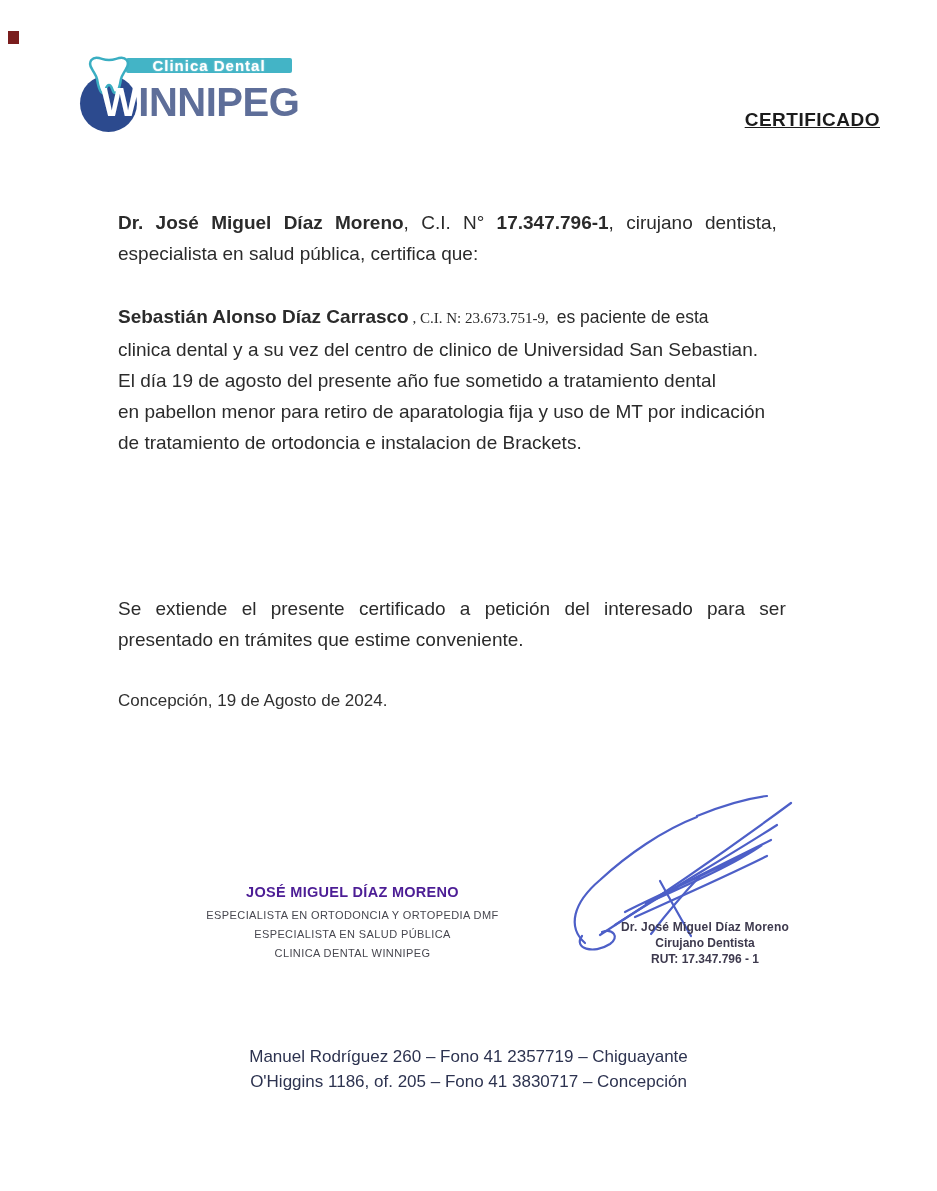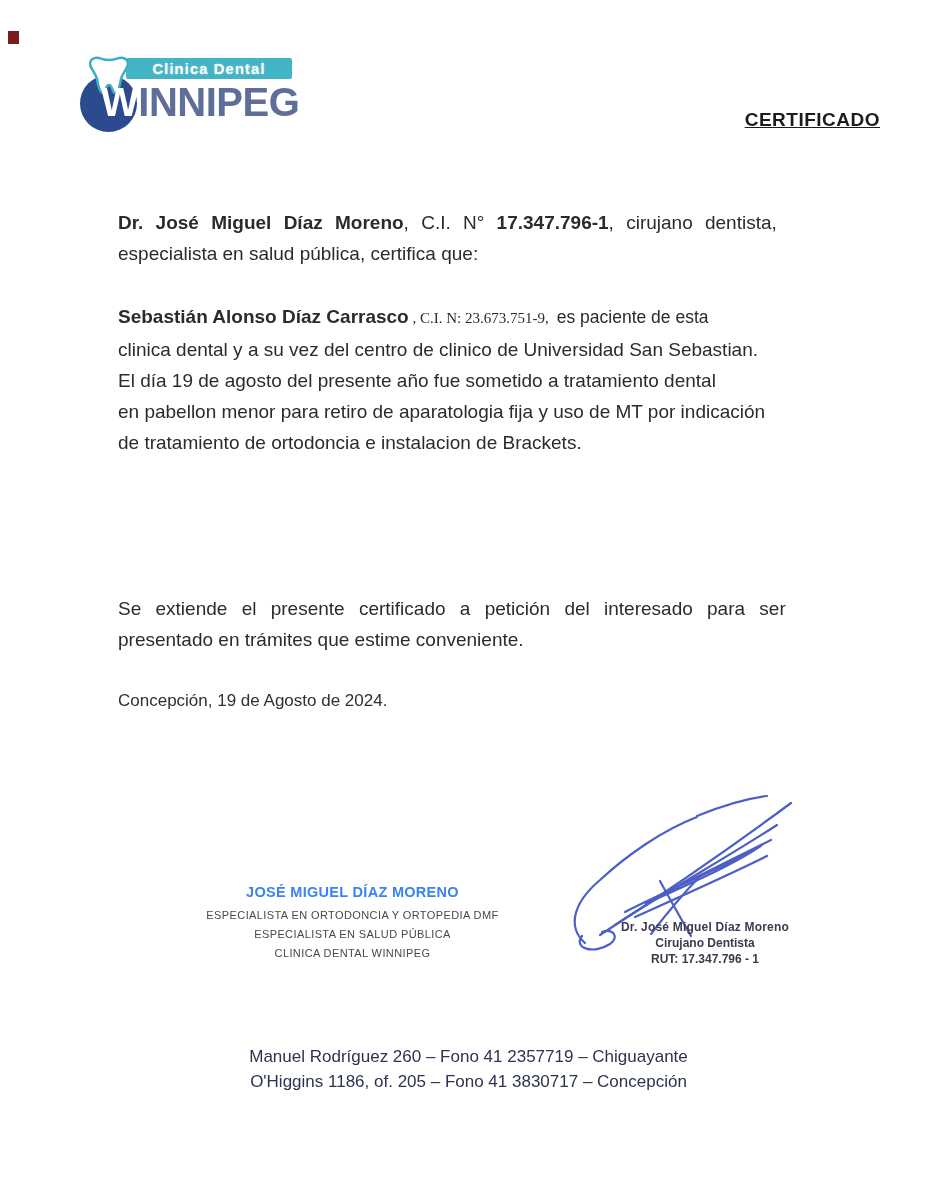--- a/index.html
+++ b/index.html
@@ -12,21 +12,21 @@
     color:#2b2b2b;
     overflow:hidden;
     margin:0 auto;
   }
   
   .corner-mark { position:absolute; left:8px; top:31px; width:11px; height:13px; background:#7a1d1d; }
 
   
   .logo { position:absolute; left:80px; top:54px; width:225px; height:80px; }
   .logo-banner {
-    position:absolute; left:46px; top:4px; width:166px; height:21px;
+    position:absolute; left:46px; top:4px; width:166px; height:15px;
     background:#43b4c6; border-radius:2px;
     display:flex; align-items:center; justify-content:center; z-index:1;
   }
   .logo-banner span {
     color:#ffffff; font-size:15px; font-weight:bold; letter-spacing:1px;
     text-shadow:0 0 2px rgba(255,255,255,.6);
     font-family:"Liberation Sans", sans-serif;
   }
   .logo-circle {
     position:absolute; left:0px; top:21px; width:57px; height:57px;
@@ -59,21 +59,21 @@
   .spread  { word-spacing:7px; }
   .spread2 { word-spacing:9px; }
   .small-run { font-size:15px;font-family:Liberation Serif, serif; }
   .gap-run { margin-left:8px; font-size:17.5px; }
   .indent { padding-left:6px; }
 
   .date-line { position:absolute; left:118px; top:691px; font-size:17px; color:#303030; }
 
   
   .sig-block { position:absolute; left:165px; top:884px; width:375px; text-align:center; color:#3a3a3a; }
-  .sig-name { font-size:14.5px; font-weight:bold; color:#3b82f6; margin-bottom:6px; letter-spacing:0.3px; }
+  .sig-name { font-size:14.5px; font-weight:bold; color:#4c1d95; margin-bottom:6px; letter-spacing:0.3px; }
   .sig-line { font-size:11px; color:#47474f; line-height:19px; letter-spacing:0.4px; }
 
   .sign-area { position:absolute; left:565px; top:785px; width:245px; height:200px; }
   .stamp {
     position:absolute; left:600px; top:919px; width:210px; text-align:center;
     color:#3e3a4e; font-weight:bold; font-size:12px; line-height:16px;
   }
   .stamp .st1 { letter-spacing:0.2px; }
 
   

